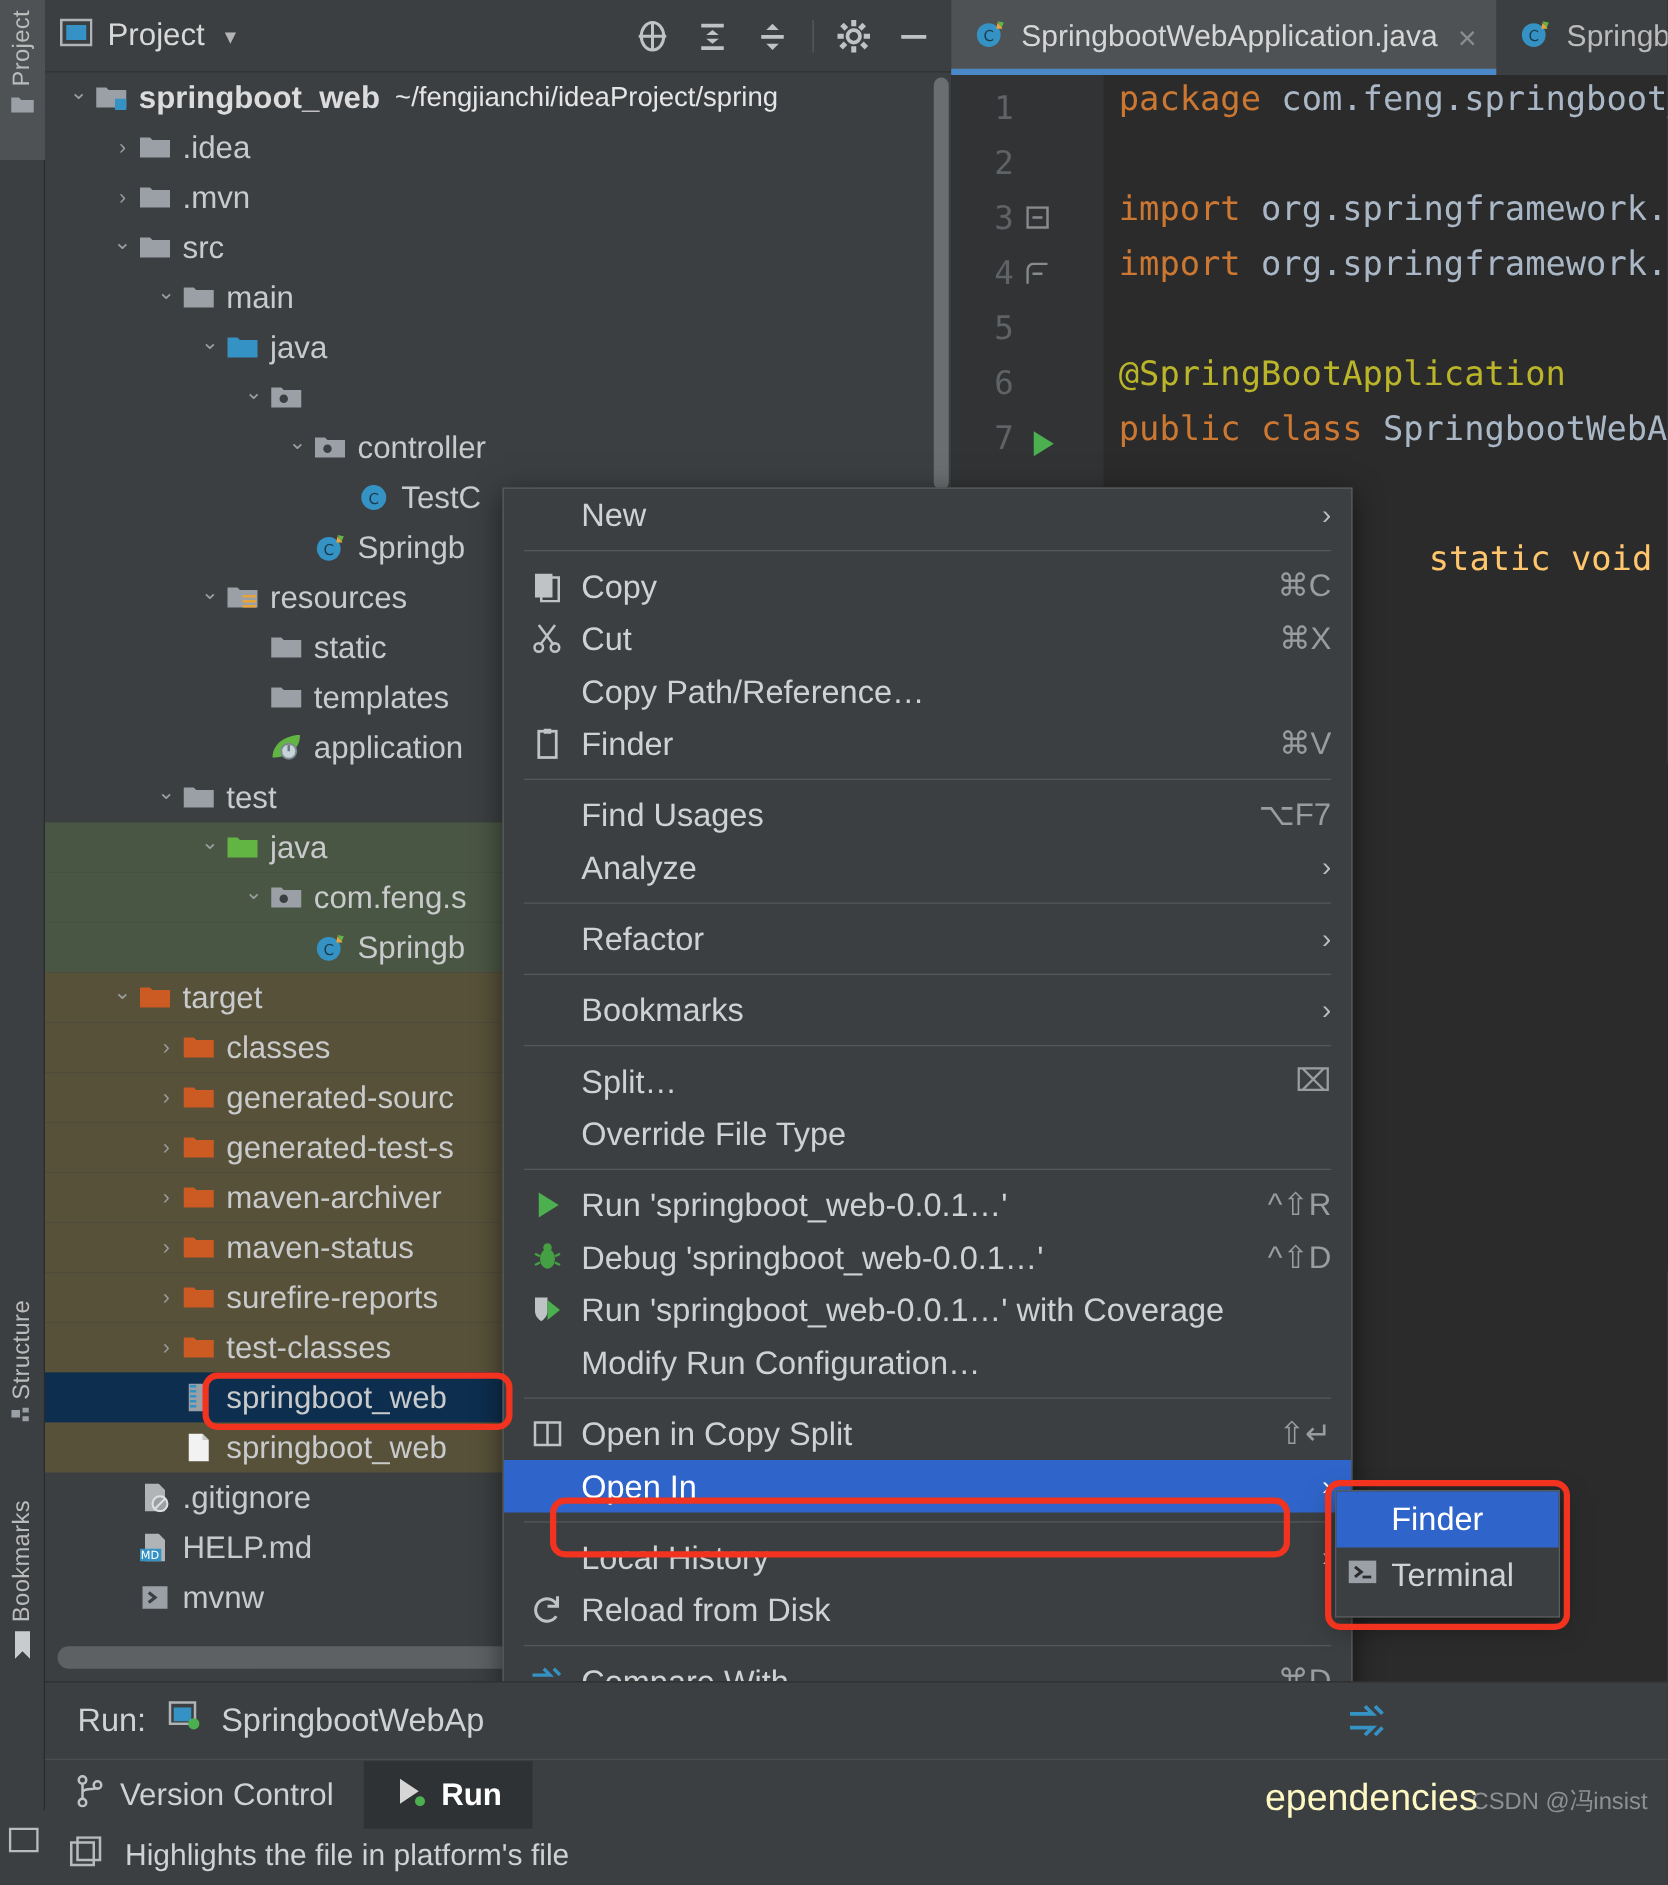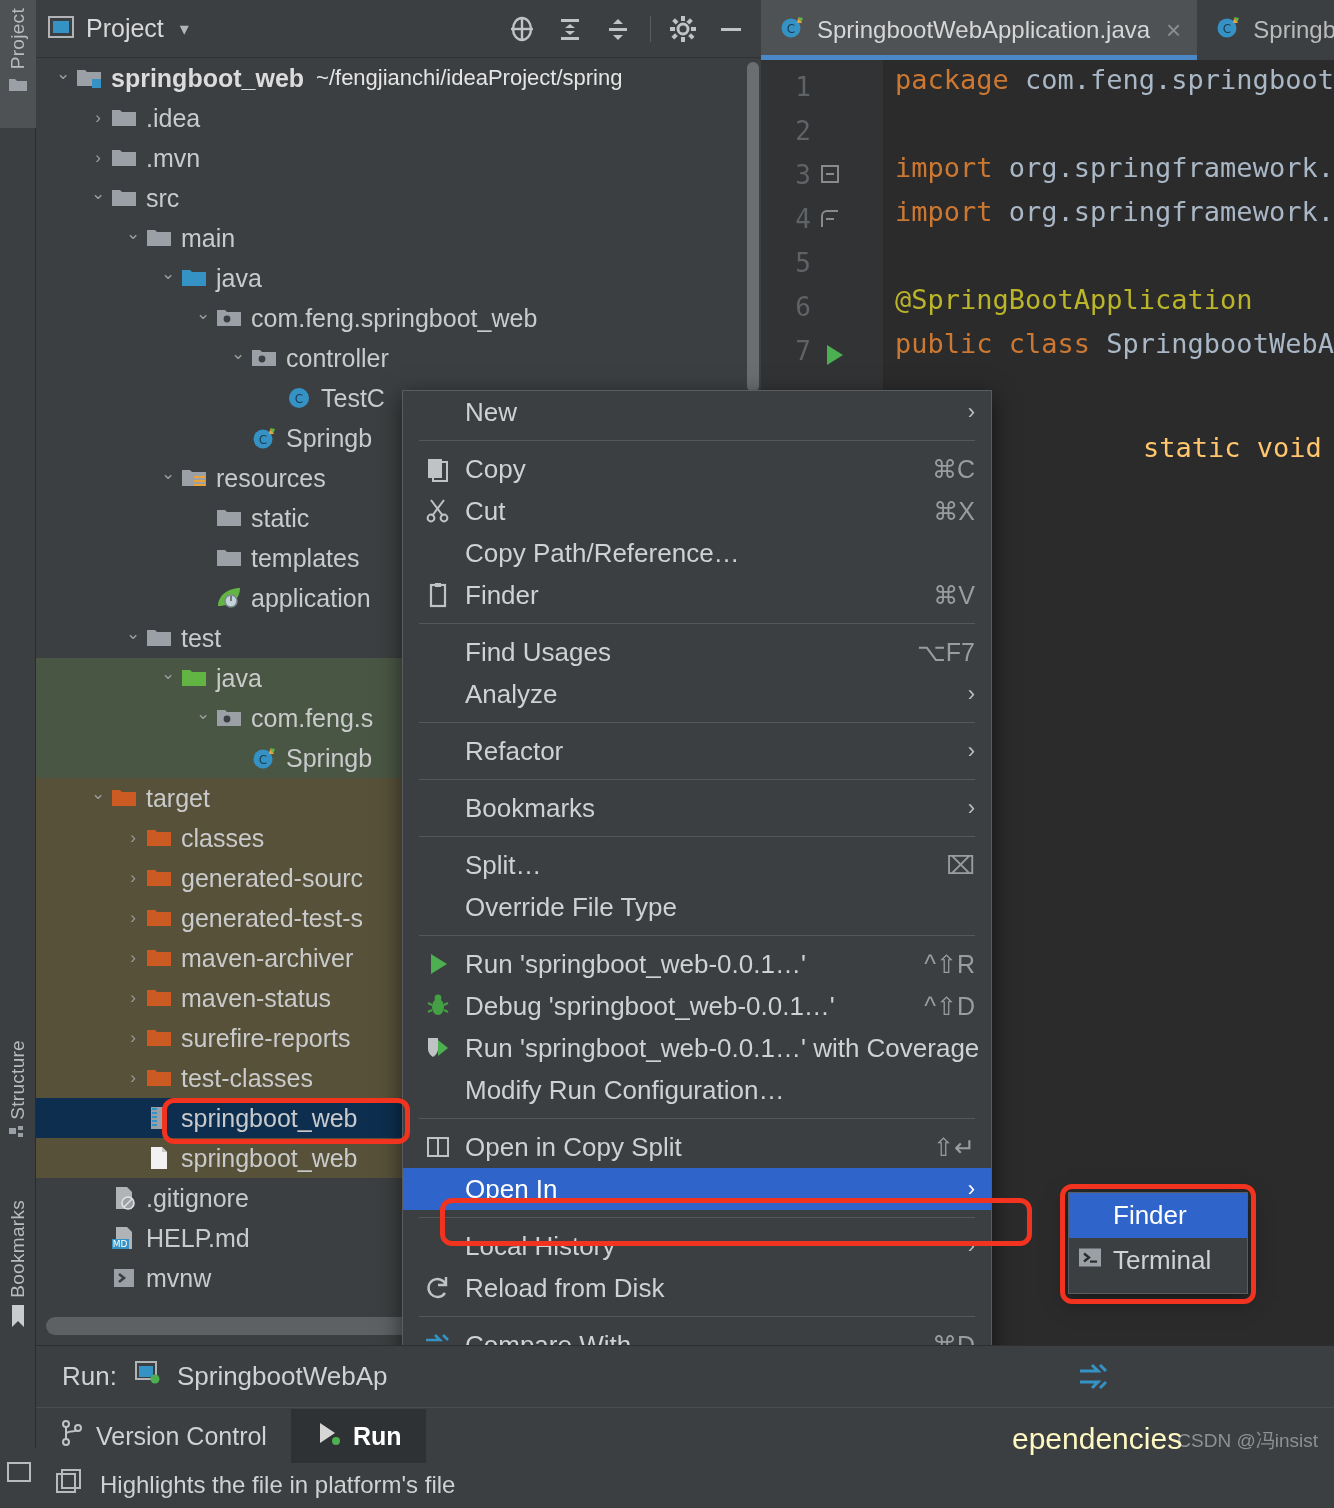--- a/index.html
+++ b/index.html
@@ -100,21 +100,21 @@
     padding-top: 8px;
   }
   .cl { position: absolute; left: 12px; white-space: pre; }
   .kw { color: #cc7832; }
   .ann { color: #bbb529; }
   .plain { color: #a9b7c6; }
   .fn { color: #ffc66d; }
 
   
   .ctxmenu {
-    position: absolute; left: 402px; top: 390px; width: 590px; height: 1118px;
+    position: absolute; left: 402px; top: 390px; width: 680px; height: 1118px;
     background: #3c3f41; border: 1px solid #5a5d5f;
     box-shadow: 0 6px 22px rgba(0,0,0,0.55);
     font-size: 26px; color: #cfd1d2; overflow: hidden;
   }
   .mi {
     position: relative; height: 42px; display: flex; align-items: center;
     padding-left: 62px; padding-right: 16px; cursor: pointer; white-space: nowrap;
   }
   .mi .mi-ic {
     position: absolute; left: 20px; top: 50%; transform: translateY(-50%);
@@ -326,21 +326,20 @@
           <span class="lbl">java</span>
         </div>
         <div class="row">
           <span class="arrow" style="margin-left: 154px; transform: translateY(-5px);">⌄</span>
           <span class="ic">
             <svg width="26" height="24" viewBox="0 0 26 24">
               <path d="M1 4h8l2 2h14v14H1z" fill="#9aa0a6"></path>
               <circle cx="11" cy="13" r="3.4" fill="#3c3f41"></circle>
             </svg>
           </span>
-          <span class="lbl">com.feng.springboot_web</span>
         </div>
         <div class="row">
           <span class="arrow" style="margin-left: 189px; transform: translateY(-5px);">⌄</span>
           <span class="ic">
             <svg width="26" height="24" viewBox="0 0 26 24">
               <path d="M1 4h8l2 2h14v14H1z" fill="#9aa0a6"></path>
               <circle cx="11" cy="13" r="3.4" fill="#3c3f41"></circle>
             </svg>
           </span>
           <span class="lbl">controller</span>

